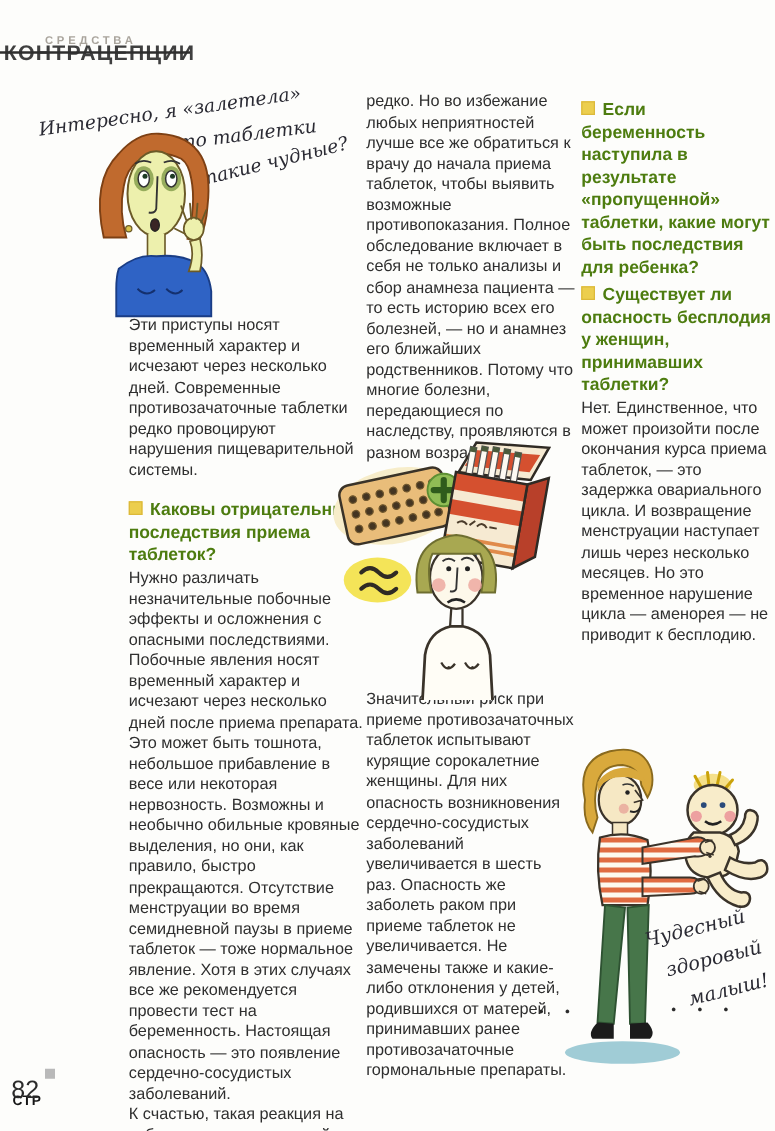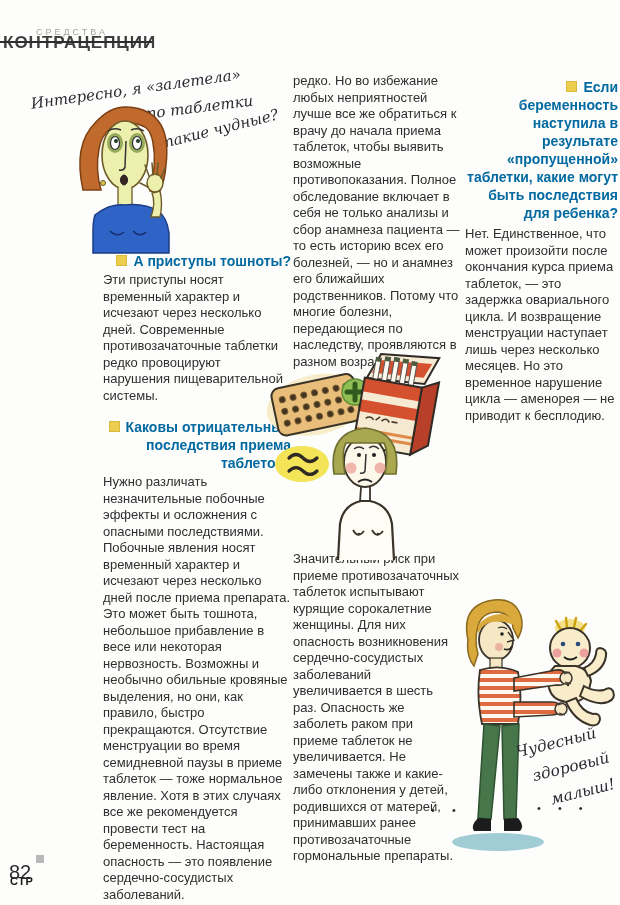--- a/index.html
+++ b/index.html
@@ -1,37 +1,37 @@
 <!DOCTYPE html>
 <html><head>
 <meta charset="utf-8">
 <style>
   html,body{margin:0;padding:0;}
   body{width:620px;height:905px;position:relative;background:#fdfdfb;overflow:hidden;
        font-family:"Liberation Sans",sans-serif;-webkit-font-smoothing:antialiased;}
   .abs{position:absolute;}
 
   
-  .kicker{left:36px;top:27px;font-size:9px;font-weight:normal;letter-spacing:3px;color:#a9a49c;}
+  .kicker{left:36px;top:27px;font-size:9px;font-weight:bold;letter-spacing:3px;color:#a9a49c;}
   .masthead-title{left:3px;top:33px;font-size:17px;font-weight:600;letter-spacing:1px;color:#3f3f3f;}
   .masthead-rule{left:0;top:41px;width:152px;height:2px;background:#2e2e2e;}
 
   
   .script{font-family:"DejaVu Serif",serif;font-style:italic;color:#2a2a33;font-size:15px;white-space:nowrap;}
   .q1{left:30px;top:80px;transform:rotate(-8deg);}
   .q2{left:100px;top:101px;transform:rotate(-7deg);}
   .q3{left:158px;top:120px;transform:rotate(-14deg);}
 
   
   .col{color:#2f2f2f;font-size:13px;line-height:16.5px;text-align:left;}
   .col-left{left:103px;top:252px;width:188px;}
   .col-mid-a{left:293px;top:73px;width:167px;}
   .col-mid-b{left:293px;top:551px;width:167px;}
   .col-right{left:465px;top:78px;width:153px;}
-  .heading{font-weight:bold;font-size:14px;line-height:18px;color:#0369a1;margin:0 0 2px 0;text-align:right;}
+  .heading{font-weight:bold;font-size:14px;line-height:18px;color:#4d7c0f;margin:0 0 2px 0;}
   .bullet{display:inline-block;width:9px;height:9px;background:#ecce4e;border:1px solid #dcb93a;
           margin-right:6px;vertical-align:baseline;}
   .body{white-space:pre-line;margin:0 0 14px 0;}
   .sec{margin-bottom:4px;}
 
   
   .caption{left:522px;top:728px;transform:rotate(-14deg);line-height:27px;font-size:15.5px;}
   .caption span{display:block;}
   .cap2{margin-left:10px;}
   .cap3{margin-left:22px;}
@@ -87,21 +87,20 @@
   <path d="M55,128 Q62,135 69,129 M78,128 Q85,135 91,129" fill="none" stroke="#14306e" stroke-width="1.6"></path>
 
   <path d="M96,114 Q101,100 97,90 L105,88 Q108,101 105,114 Z" fill="#edf0ad" stroke="#6b5a28" stroke-width="1.4"></path>
   <ellipse cx="100" cy="80" rx="8" ry="9" fill="#edf0ad" stroke="#6b5a28" stroke-width="1.4"></ellipse>
   <path d="M94,73 L90,62 M98,72 L97,60 M102,72 L103,60 M106,75 L110,65 M93,84 L85,80" fill="none" stroke="#6b5a28" stroke-width="1.5" stroke-linecap="round"></path>
 </svg>
 </div>
 
 <div class="abs col col-left">
   <div class="sec">
-    <p class="heading"><span class="bullet"></span><span>А приступы тошноты?</span></p>
     <div class="body">Эти приступы носят временный характер и исчезают через несколько дней. Современные противозачаточные таблетки редко провоцируют нарушения пищеварительной системы.</div>
   </div>
   <div class="sec">
     <p class="heading"><span class="bullet"></span><span>Каковы отрицательные последствия приема таблеток?</span></p>
     <div class="body">Нужно различать незначительные побочные эффекты и осложнения с опасными последствиями.
 Побочные явления носят временный характер и исчезают через несколько дней после приема препарата. Это может быть тошнота, небольшое прибавление в весе или некоторая нервозность. Возможны и необычно обильные кровяные выделения, но они, как правило, быстро прекращаются. Отсутствие менструации во время семидневной паузы в приеме таблеток — тоже нормальное явление. Хотя в этих случаях все же рекомендуется провести тест на беременность. Настоящая опасность — это появление сердечно-сосудистых заболеваний.
 К счастью, такая реакция на таблетки встречается крайне</div>
   </div>
 </div>
 
@@ -198,20 +197,21 @@
   <circle cx="107" cy="202" r="1.2" fill="#3a332a"></circle>
   <circle cx="126" cy="202" r="1.2" fill="#3a332a"></circle>
 </svg>
 </div>
 
 <div class="abs col col-right">
   <div class="sec">
     <p class="heading"><span class="bullet"></span><span>Если беременность наступила в результате «пропущенной» таблетки, какие могут быть последствия для ребенка?</span></p>
   </div>
   <div class="sec">
+    <p class="heading"><span class="bullet"></span><span>Существует ли опасность бесплодия у женщин, принимавших таблетки?</span></p>
     <div class="body">Нет. Единственное, что может произойти после окончания курса приема таблеток, — это задержка овариального цикла. И возвращение менструации наступает лишь через несколько месяцев. Но это временное нарушение цикла — аменорея — не приводит к бесплодию.</div>
   </div>
 </div>
 
 <div class="abs" style="left:428px;top:578px;width:192px;height:300px;">
 <svg width="192" height="300" viewBox="0 0 192 300">
   <defs>
     <pattern id="stripes" width="8" height="8" patternUnits="userSpaceOnUse">
       <rect width="8" height="8" fill="#fdf8ee"></rect>
       <rect y="4" width="8" height="4" fill="#e06a40"></rect>

